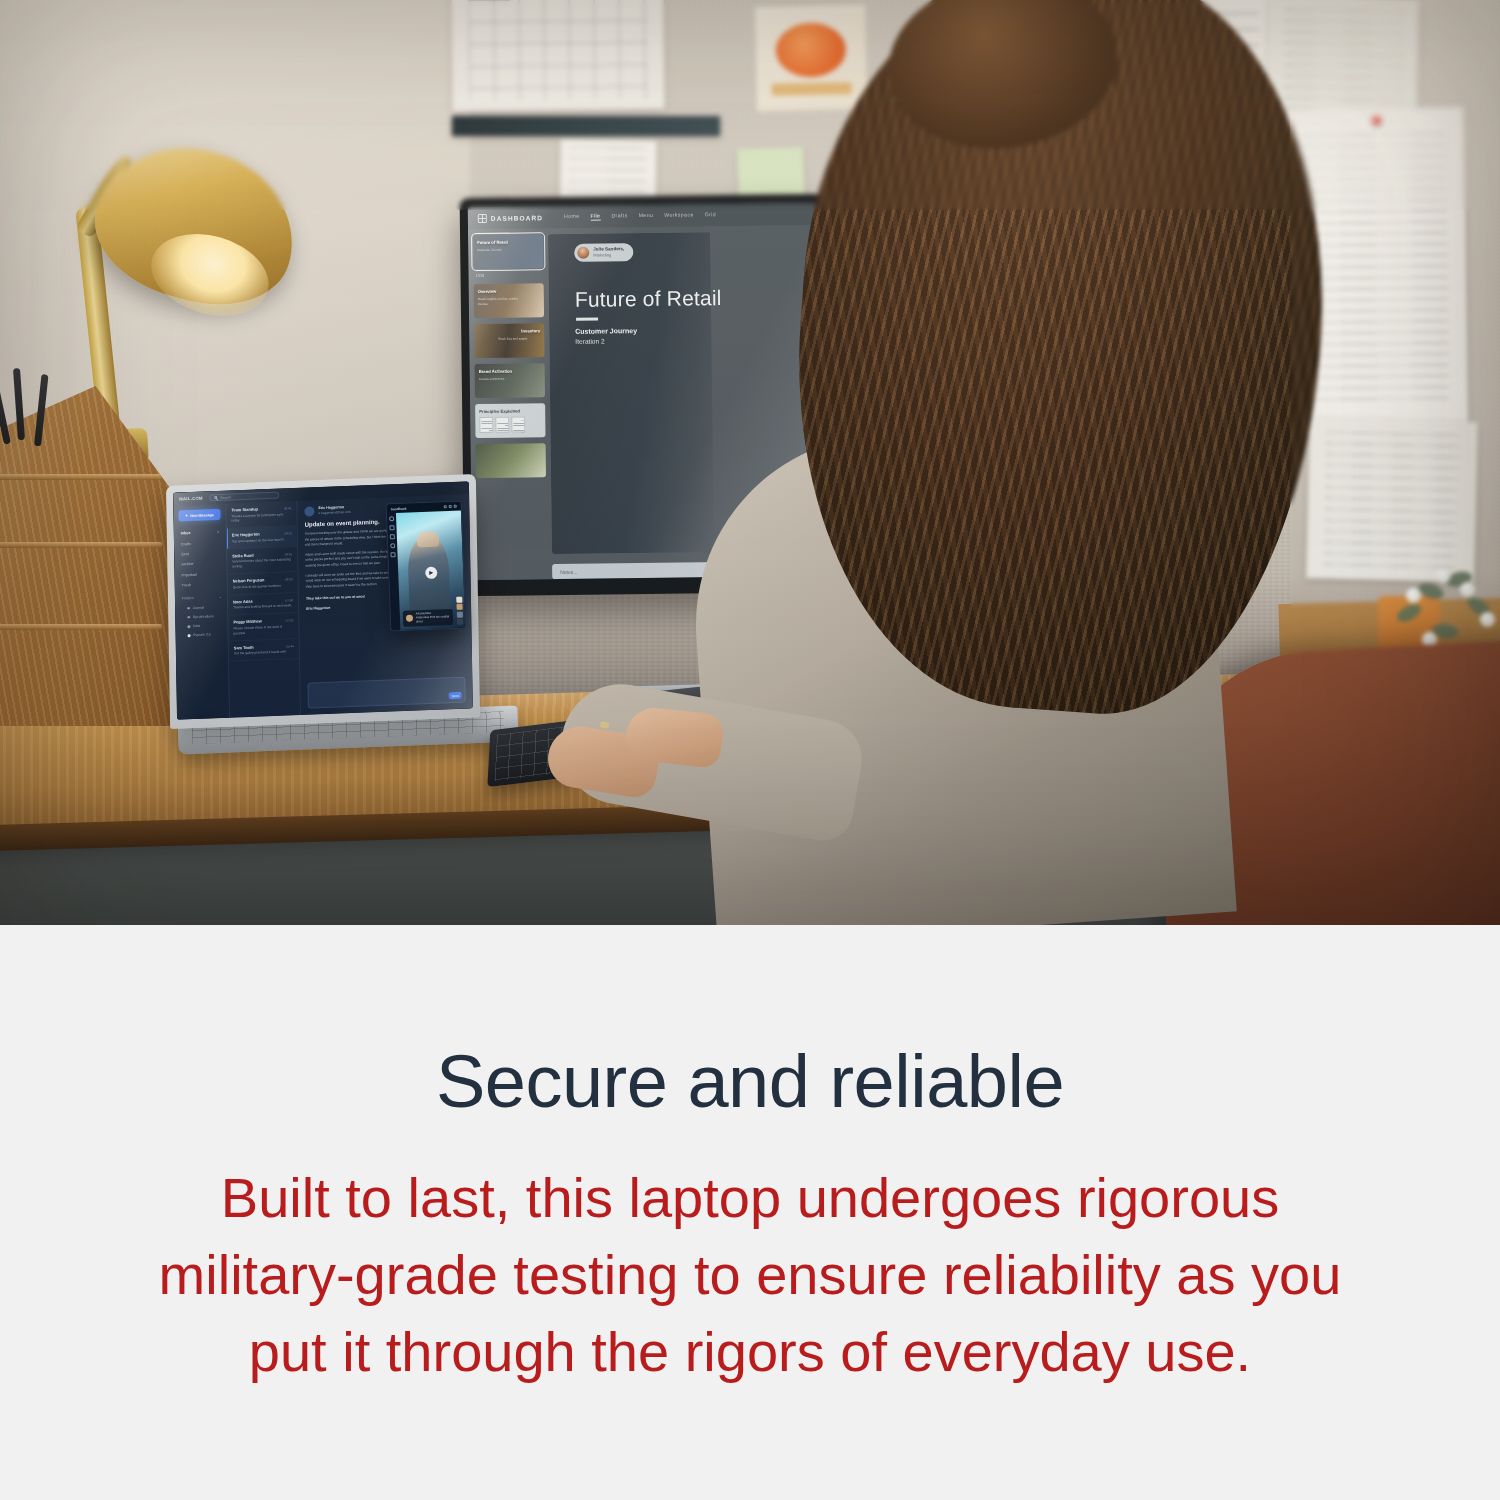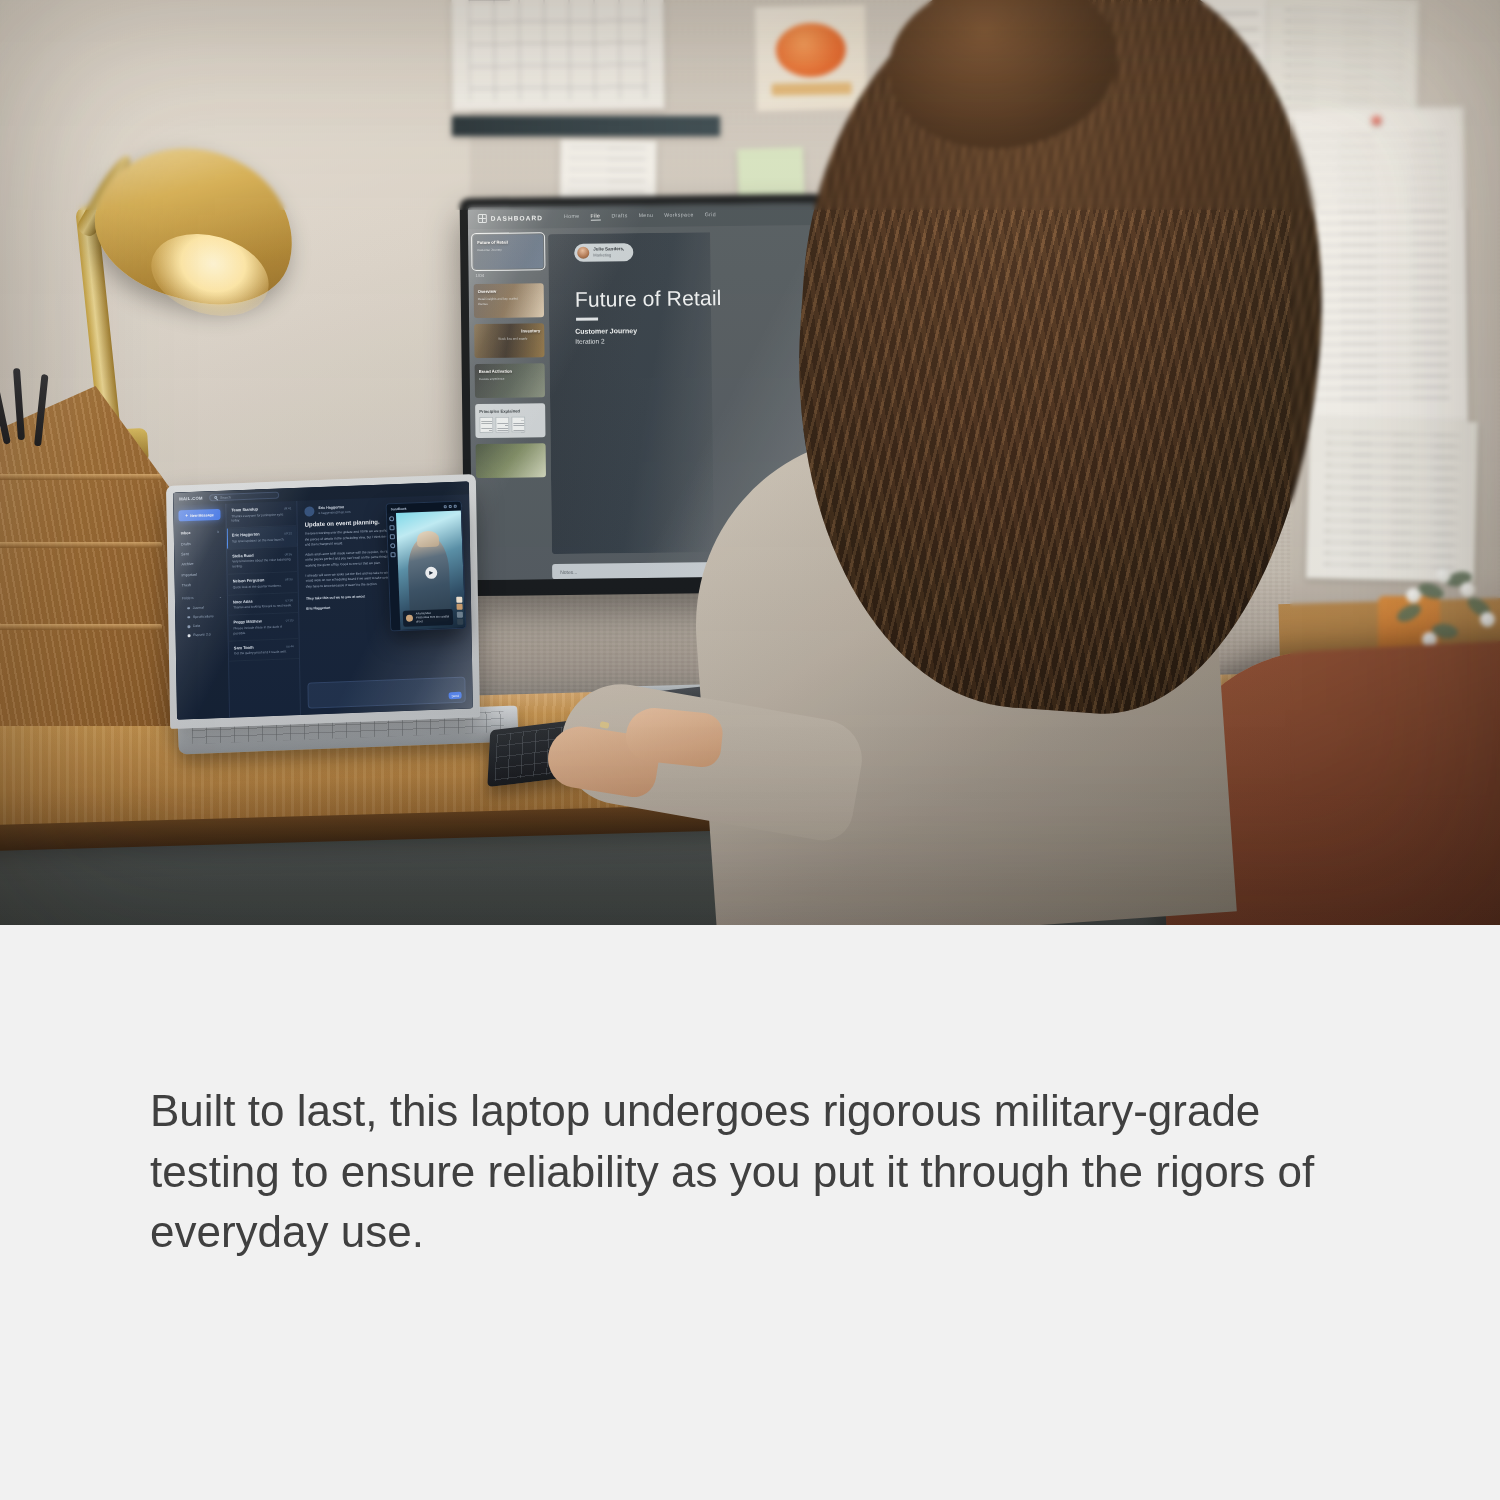--- a/index.html
+++ b/index.html
@@ -594,22 +594,22 @@
     background:#f1f1f1;
     display:flex; flex-direction:column; align-items:center;
     justify-content:flex-start;
     padding-top:118px;
   }
   .headline {
     font-size:74px; font-weight:400; color:#22303f; letter-spacing:-.5px;
     line-height:1.05;
   }
   .subcopy {
-    margin-top:38px; width:1200px; text-align:left;
-    font-size:44px; line-height:1.38; color:#404040; font-weight:400;
+    margin-top:38px; width:1200px; text-align:center;
+    font-size:56px; line-height:1.38; color:#b91c1c; font-weight:400;
   }
 </style>
 </head>
 <body>
 
 <div class="scene">
   <div class="wall"></div>
   <div class="wall-tex"></div>
   <div class="wall-left"></div>
 
@@ -959,14 +959,15 @@
     </div>
   <div class="bun"></div>
 
   <div class="dof-far"></div>
   <div class="dof-right"></div>
   <div class="warm"></div>
   <div class="vign"></div>
 </div>
 
 <div class="panel">
+  <h1 class="headline">Secure and reliable</h1>
   <p class="subcopy">Built to last, this laptop undergoes rigorous military-grade testing to ensure reliability as you put it through the rigors of everyday use.</p>
 </div>
 
 </body></html>

